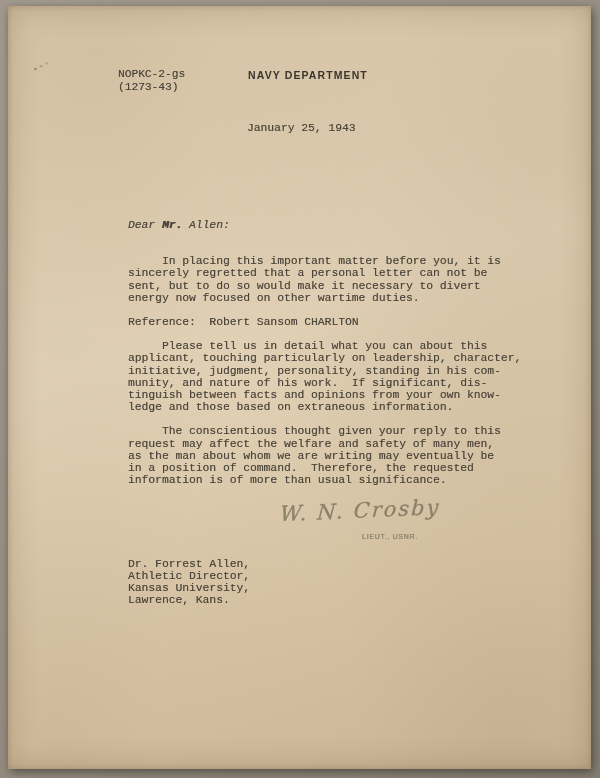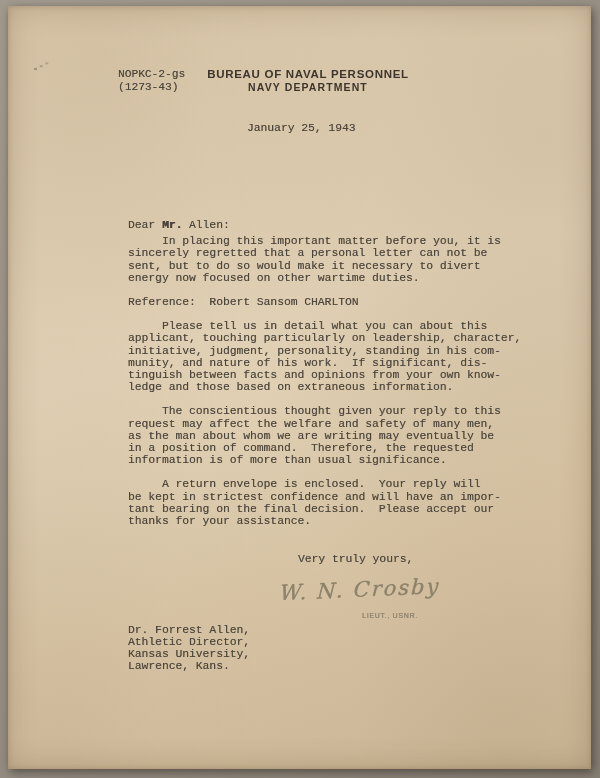--- a/index.html
+++ b/index.html
@@ -46,21 +46,21 @@
   .lh2 { font-size: 10.5px; font-weight: bold; letter-spacing: 1.1px; margin-top: 1px; }
   .lh3 { font-size: 7.3px;  font-weight: bold; letter-spacing: 0.5px; margin-top: 2px; }
 
   .date-line { position: absolute; left: 239px; top: 116px; font-size: 11.3px; white-space: pre; }
 
   .letter-body {
     position: absolute; left: 120px; top: 213px; width: 430px;
     font-size: 11.3px; line-height: 12.2px;
   }
   .block { margin: 0 0 12px 0; white-space: pre-wrap; }
-  .salutation { margin-bottom: 4px; white-space: pre; }
+  .salutation { margin-bottom: 24px; white-space: pre; font-style: italic; }
   .overstruck { font-weight: bold; text-shadow: 0.6px 0 0 currentColor; }
 
   .closing { margin: 26px 0 0 170px; white-space: pre; }
 
   .signature {
     margin: 22px 0 0 152px;
     font-family: "DejaVu Serif", serif;
     font-style: italic;
     font-size: 21px;
     letter-spacing: 2px;
@@ -70,34 +70,33 @@
     white-space: pre;
   }
   .signature-title {
     margin: 10px 0 0 234px;
     font-family: "Liberation Sans", sans-serif;
     font-size: 7px; letter-spacing: 0.7px;
     color: #8e8570;
     white-space: pre;
   }
 
-  .recipient { margin-top: 2px; white-space: pre-wrap; }
+  .recipient { margin-top: 15px; white-space: pre-wrap; }
 </style>
 </head>
 <body>
 
 <div class="paper">
 
   <div class="pencil-mark"></div>
 
   <div class="ref-block typed">NOPKC-2-gs
 (1273-43)</div>
 
   <div class="letterhead">
-    <div class="lh1">BUREAU OF NAVAL PERSONNEL</div>
     <div class="lh2">NAVY DEPARTMENT</div>
   </div>
 
   <div class="date-line typed">January 25, 1943</div>
 
   <div class="letter-body typed">
 
     <div class="salutation"><span>Dear </span><span class="overstruck">Mr.</span><span> Allen:</span></div>
 
     <div class="block">     In placing this important matter before you, it is
@@ -110,26 +109,21 @@
 applicant, touching particularly on leadership, character,
 initiative, judgment, personality, standing in his com-
 munity, and nature of his work.  If significant, dis-
 tinguish between facts and opinions from your own know-
 ledge and those based on extraneous information.</div>
     <div class="block">     The conscientious thought given your reply to this
 request may affect the welfare and safety of many men,
 as the man about whom we are writing may eventually be
 in a position of command.  Therefore, the requested
 information is of more than usual significance.</div>
-    <div class="block">     A return envelope is enclosed.  Your reply will
-be kept in strictest confidence and will have an impor-
-tant bearing on the final decision.  Please accept our
-thanks for your assistance.</div>
 
-    <div class="closing">Very truly yours,</div>
 
     <div class="signature">W. N. Crosby</div>
     <div class="signature-title">LIEUT., USNR.</div>
 
     <div class="recipient">Dr. Forrest Allen,
 Athletic Director,
 Kansas University,
 Lawrence, Kans.</div>
 
   </div>

